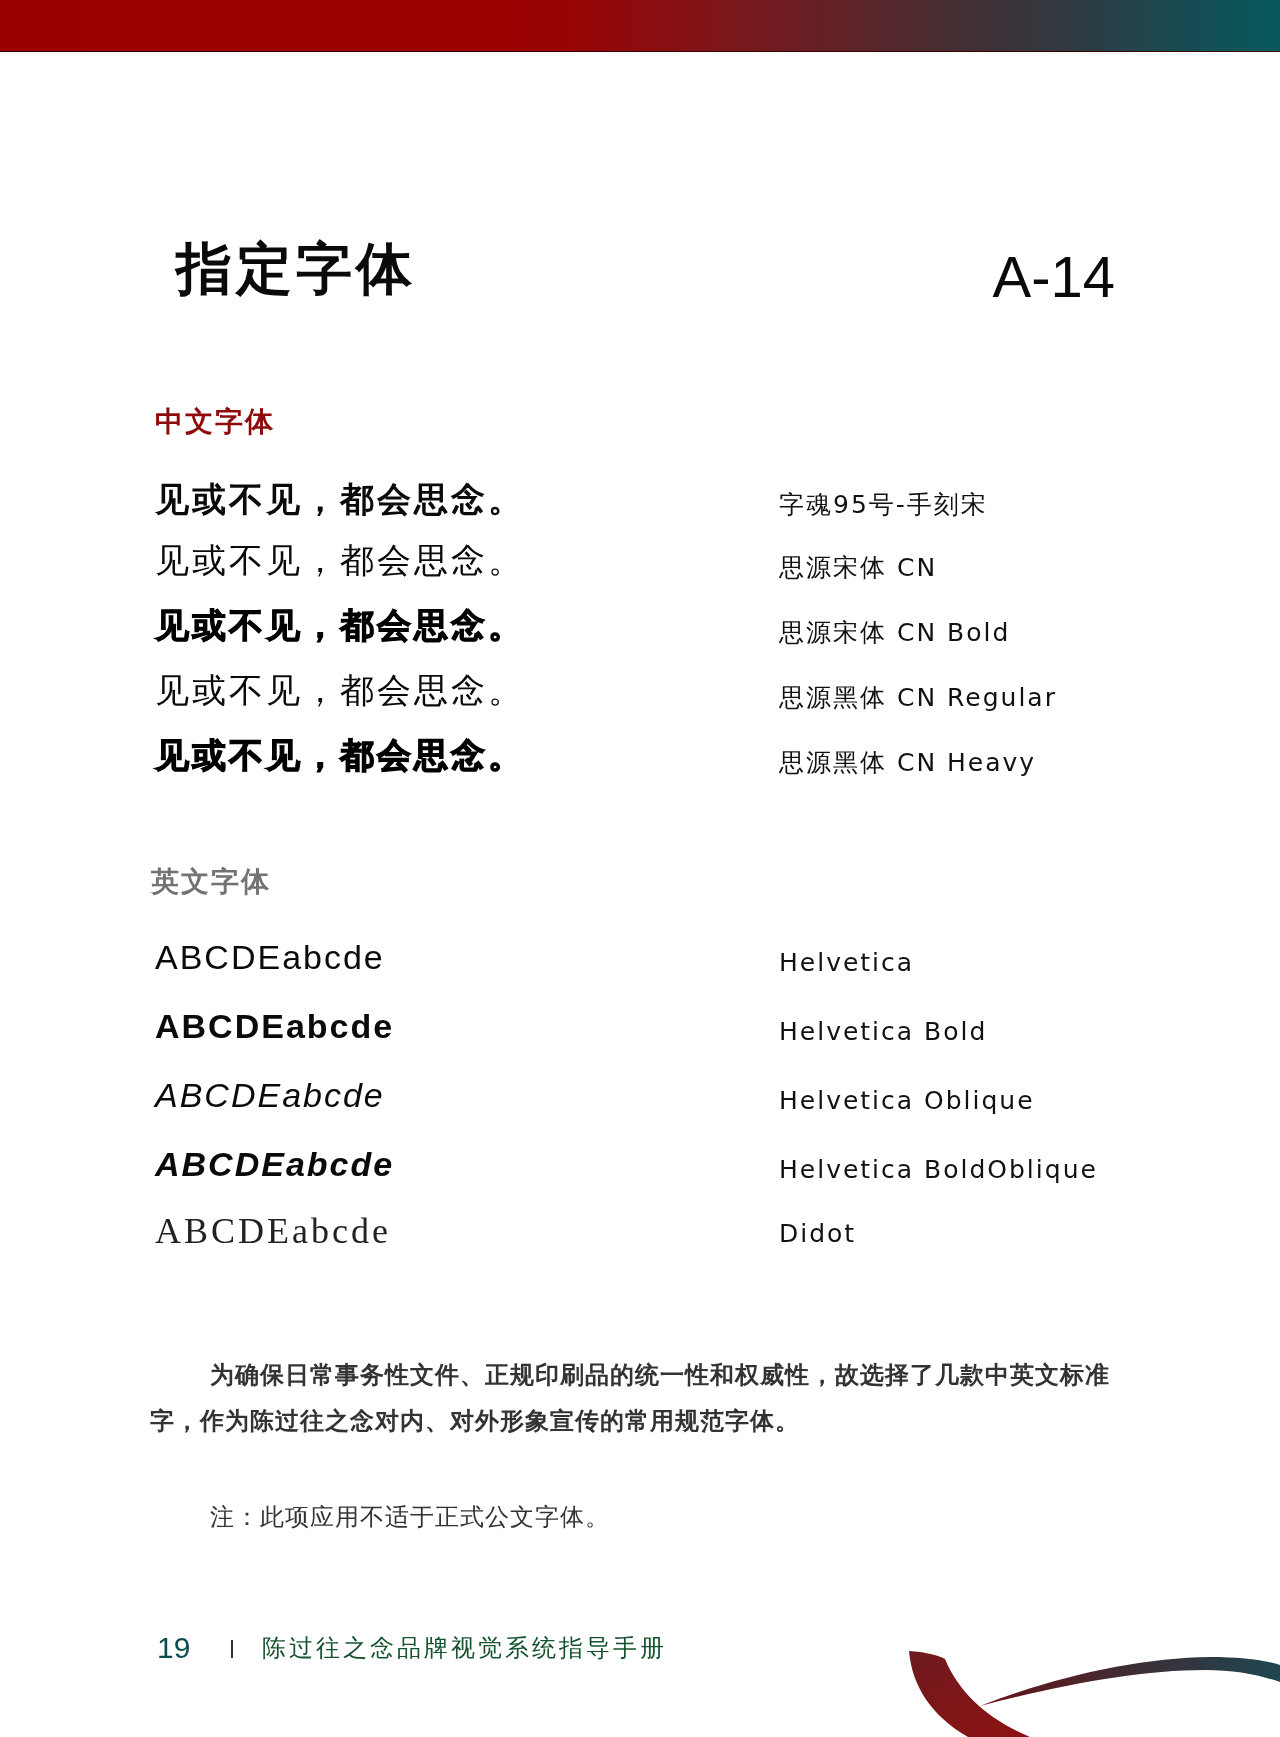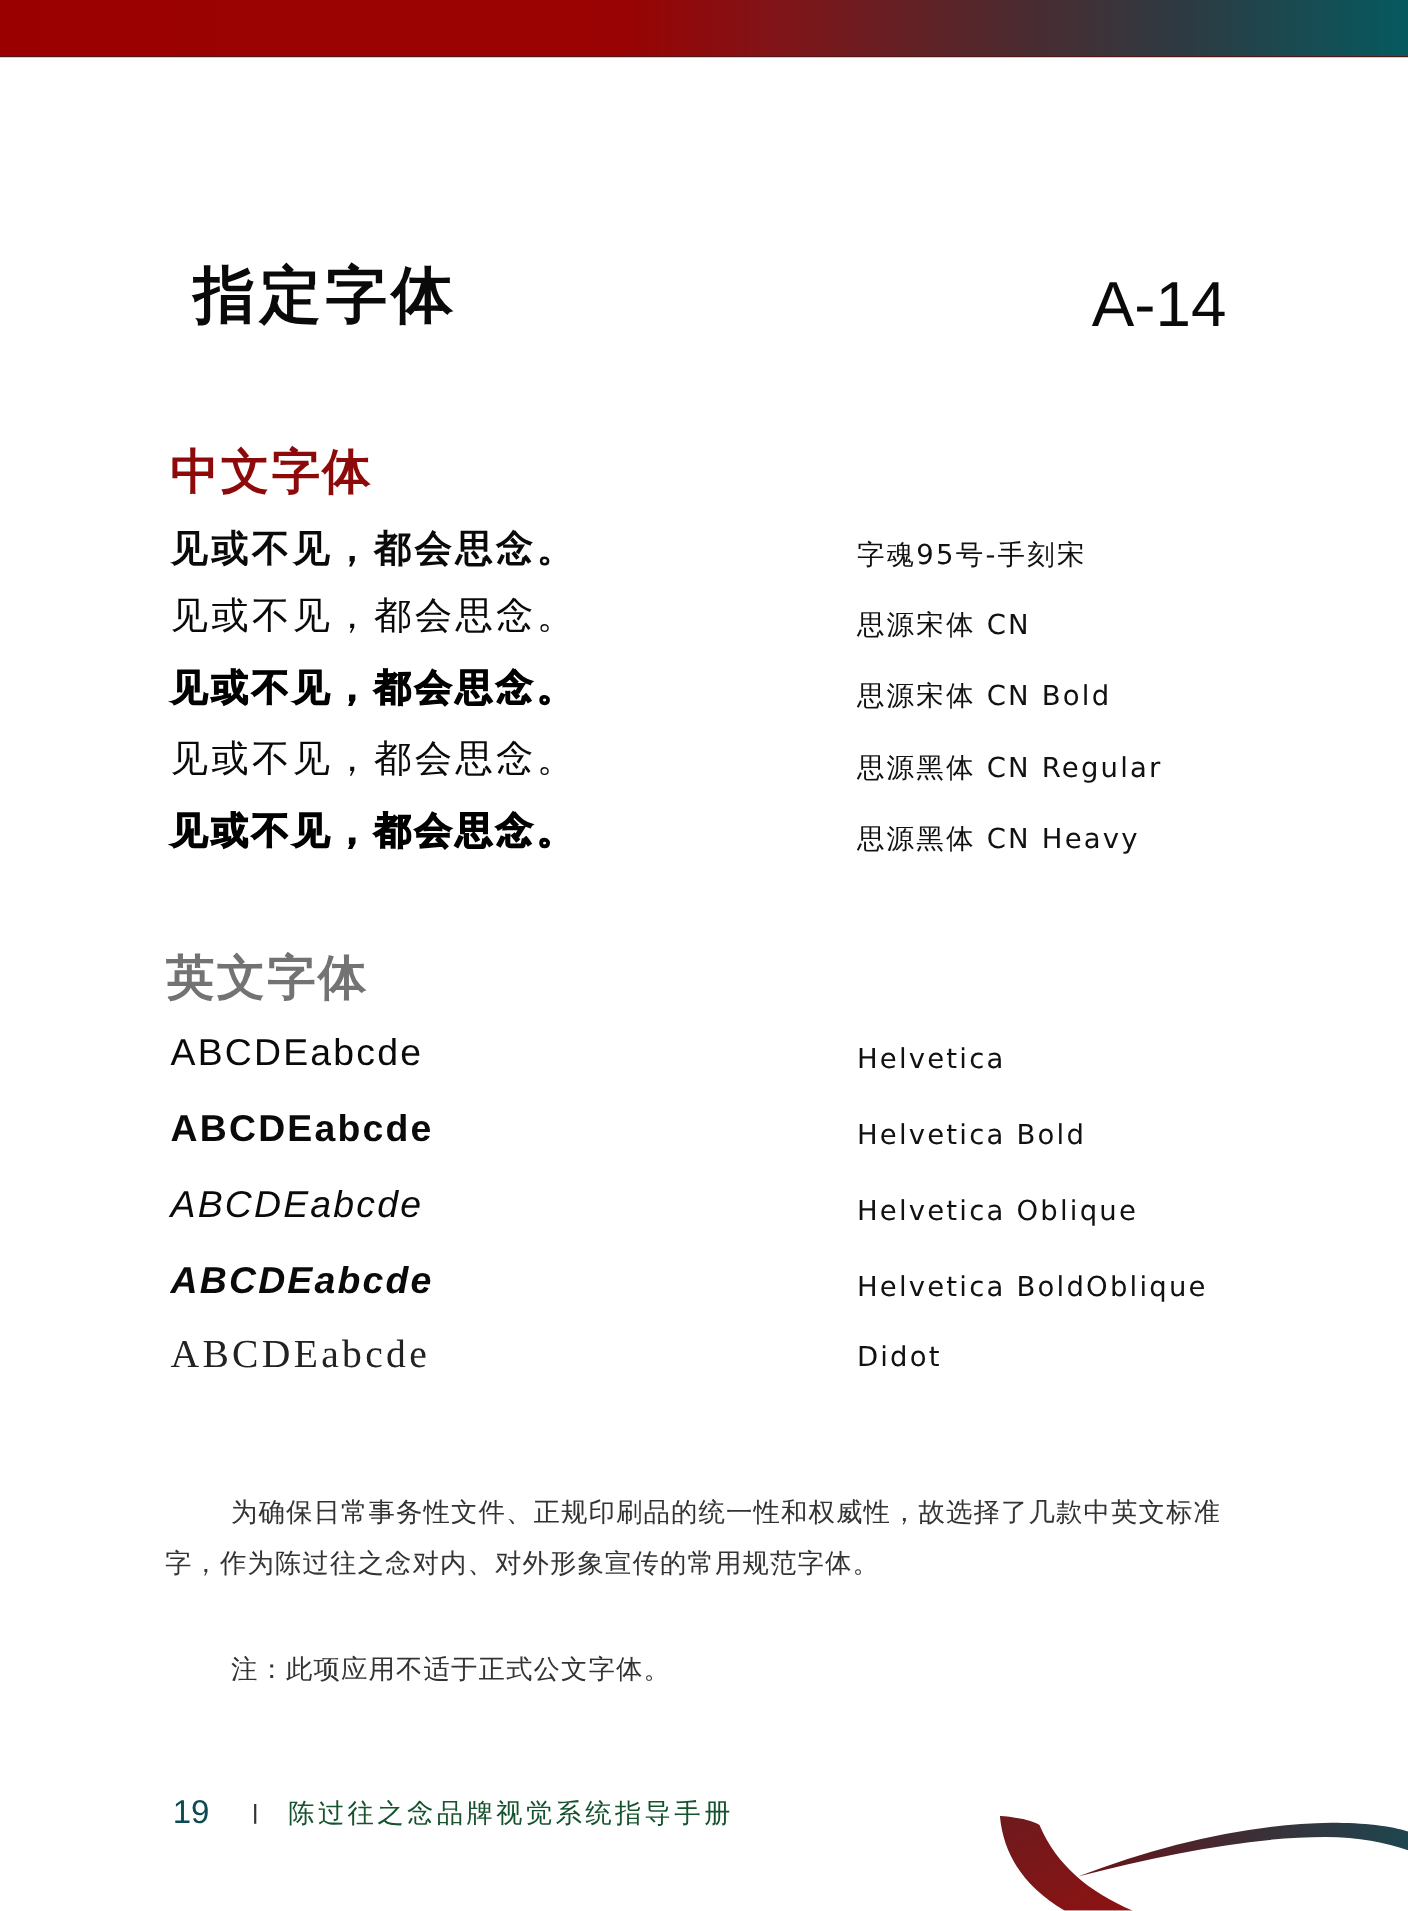--- a/index.html
+++ b/index.html
@@ -20,21 +20,21 @@
       margin-left: 24px;
     }
     .page-code {
       position: absolute; right: 165px; top: 248px;
       font-family: "Liberation Sans", sans-serif;
       font-size: 58px; color: #0a0a0a; line-height: 1; text-align: right;
     }
 
     .section-title {
       position: absolute; font-family: "DejaVu Sans", sans-serif;
-      font-size: 44px; line-height: 1; letter-spacing: 2px;
+      font-size: 28px; line-height: 1; letter-spacing: 2px;
     }
     .section-cn { left: 155px; top: 408px; color: #8e0a0a; }
     .section-en { left: 151px; top: 868px; color: #737373; }
 
     .sample-row { position: absolute; left: 0; width: 1280px; height: 50px; padding-left: 33px; }
     .sample-text { position: absolute; left: 155px; color: #0a0a0a; line-height: 1; white-space: nowrap; }
     .font-name {
       position: absolute; left: 779px; font-family: "DejaVu Sans", sans-serif;
       font-size: 25px; letter-spacing: 2px; color: #111; line-height: 1; white-space: nowrap;
     }
@@ -53,21 +53,21 @@
     .en-2 { font-family: "Liberation Sans", sans-serif; font-weight: bold; }
     .en-3 { font-family: "Liberation Sans", sans-serif; font-style: italic; }
     .en-4 { font-family: "Liberation Sans", sans-serif; font-weight: bold; font-style: italic; }
     .en-5 { font-family: "Liberation Serif", serif; font-size: 36px; letter-spacing: 3px; color: #222; }
 
     .body-text {
       position: absolute; left: 150px; width: 960px;
       font-family: "DejaVu Serif", "Liberation Serif", serif;
       font-size: 24px; color: #333; line-height: 46px; letter-spacing: 1px;
     }
-    .para-1 { top: 1352px; text-indent: 60px; }
+    .para-1 { top: 1352px; text-indent: 60px; font-weight: bold; }
     .para-note { top: 1494px; left: 210px; }
 
     .footer-page {
       position: absolute; left: 157px; top: 1633px;
       font-family: "Liberation Sans", sans-serif;
       font-size: 30px; color: #0d4b52; line-height: 1;
     }
     .footer-sep {
       position: absolute; left: 231px; top: 1640px; width: 2px; height: 18px; background: #333;
     }

